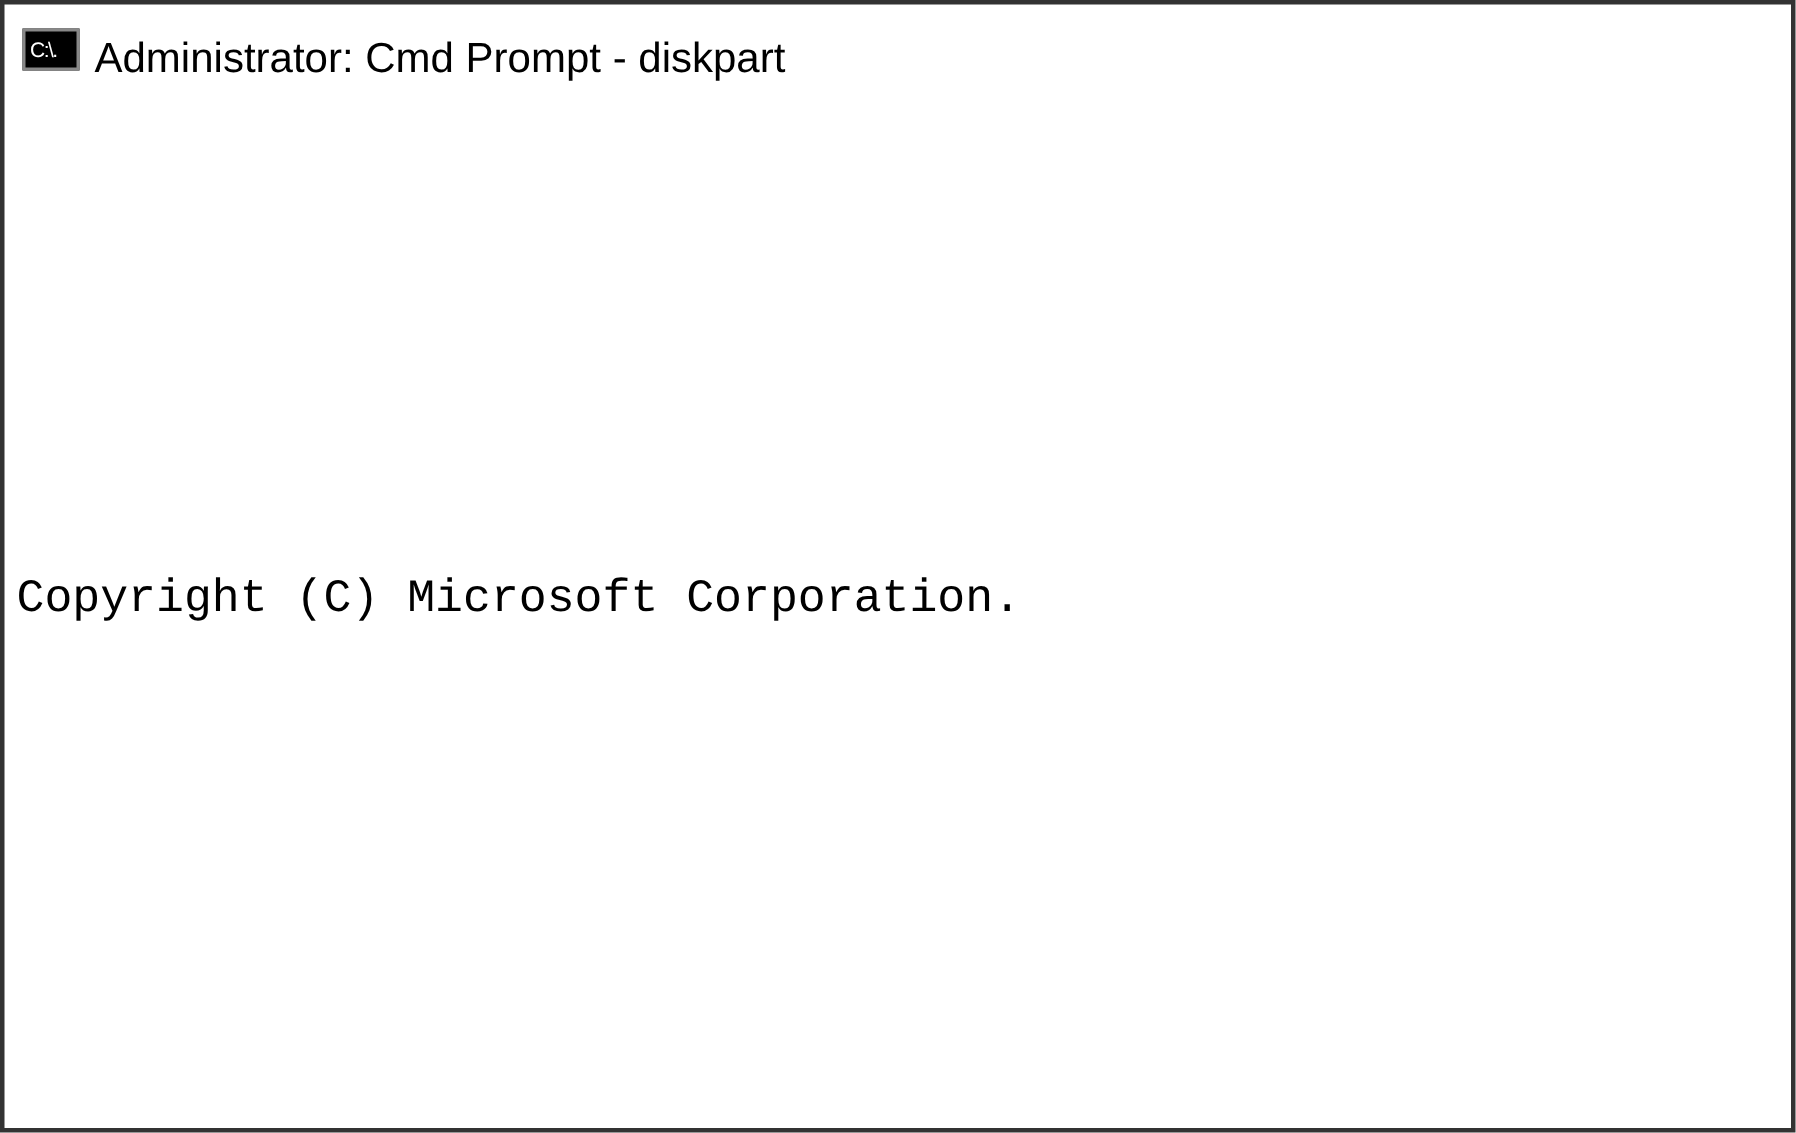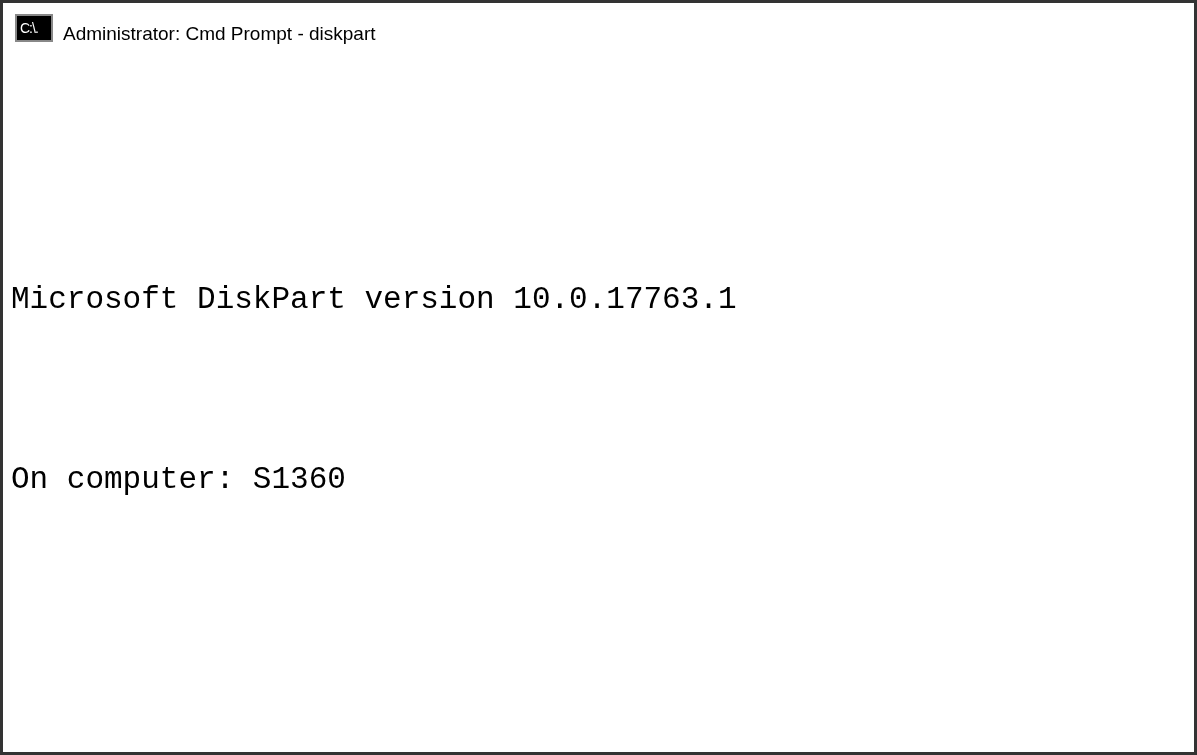--- a/index.html
+++ b/index.html
@@ -30,21 +30,21 @@
       display: inline-flex;
       align-items: center;
       color: #fff;
       font-size: 14px;
       font-family: Arial, sans-serif;
       padding-left: 3px;
       letter-spacing: -1px;
     }
     .title-text {
       font-family: 'Segoe UI', Arial, sans-serif;
-      font-size: 19px;
+      font-size: 28px;
       color: #000;
       margin-top: 12px;
     }
     .terminal-body {
       padding: 0 8px;
       font-size: 31px;
       line-height: 1.45;
       color: #000;
       white-space: pre;
     }
@@ -56,23 +56,22 @@
 <body>
 
 <div class="title-bar">
   <span class="cmd-icon">C:\.</span>
   <span class="title-text">Administrator: Cmd Prompt - diskpart</span>
 </div>
 
 <div class="terminal-body">
 <div class="blank-line"></div>
 <div class="blank-line"></div>
-<div>Microsoft DiskPart version 10.0.17763.1</div>
 <div class="blank-line"></div>
-<div>On computer: S1360</div>
+<div>Copyright (C) Microsoft Corporation.</div>
 <div class="blank-line"></div>
 
 
 
 
 
 
 
 </div>
 

